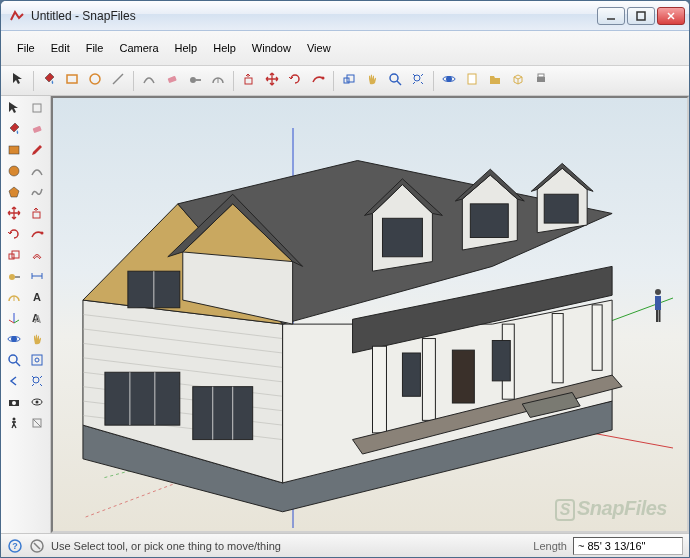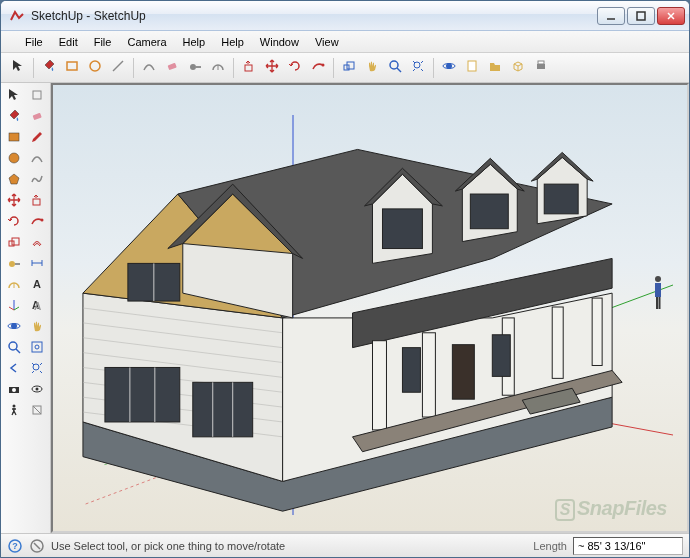--- a/index.html
+++ b/index.html
@@ -9,21 +9,21 @@
 
 .titlebar { height: 30px; background: linear-gradient(#fdfdfe, #e8eef7 45%, #d5e2f1 46%, #e8eef7); display: flex; align-items: center; padding: 0 4px 0 8px; border-bottom: 1px solid #b0c4de; }
 .titlebar .app-icon { width: 16px; height: 16px; margin-right: 6px; }
 .titlebar .title { font-size: 12px; color: #222; flex: 1; }
 .titlebar .win-btns { display: flex; gap: 2px; }
 .titlebar .win-btn { width: 28px; height: 18px; border: 1px solid #7a8aa0; border-radius: 3px; background: linear-gradient(#f8fafc, #d8e4f0); display: flex; align-items: center; justify-content: center; cursor: pointer; }
 .titlebar .win-btn.close { background: linear-gradient(#f5a0a0, #d84040); border-color: #a03030; }
 .titlebar .win-btn svg { pointer-events: none; }
 
 
-.menubar { height: 22px; background: linear-gradient(#f8f8f8, #ececec); display: flex; align-items: center; padding: 0 16px; font-size: 11px; border-bottom: 1px solid #d0d0d0; }
+.menubar { height: 35px; background: linear-gradient(#f8f8f8, #ececec); display: flex; align-items: center; padding: 0 8px; font-size: 11px; border-bottom: 1px solid #d0d0d0; }
 .menubar .menu-item { padding: 3px 8px; cursor: pointer; border-radius: 2px; }
 
 
 .toolbar-top { height: 30px; background: linear-gradient(#fafafa, #e8e8e8); display: flex; align-items: center; padding: 0 6px; border-bottom: 1px solid #c8c8c8; gap: 1px; }
 .tool-btn { width: 22px; height: 22px; border: 1px solid transparent; border-radius: 3px; display: flex; align-items: center; justify-content: center; cursor: pointer; }
 .tool-sep { width: 1px; height: 20px; background: #c8c8c8; margin: 0 3px; }
 
 
 .content-row { flex: 1; display: flex; overflow: hidden; }
 
@@ -51,21 +51,21 @@
 <body>
 
 <div class="window">
 
   <div class="titlebar">
     <span class="app-icon">
       <svg viewBox="0 0 16 16" width="16" height="16">
           <path d="M2 12 L6 4 L10 10 L14 6" stroke="#c03030" stroke-width="2" fill="none"></path>
         </svg>
     </span>
-    <span class="title">SketchUp - SketchUp</span>
+    <span class="title">Untitled - SnapFiles</span>
     <div class="win-btns">
       <div class="win-btn">
           <svg width="10" height="10">
             <line x1="1" y1="8" x2="9" y2="8" stroke="#333" stroke-width="1.5"></line>
           </svg>
         </div>
       <div class="win-btn">
           <svg width="10" height="10">
             <rect x="1" y="1" width="8" height="8" stroke="#333" fill="none" stroke-width="1.5"></rect>
           </svg>
@@ -545,18 +545,18 @@
           <circle cx="7" cy="7" r="6" fill="none" stroke="#3a7ad0" stroke-width="1.5"></circle>
           <text x="7" y="10" font-size="9" text-anchor="middle" fill="#3a7ad0" font-weight="bold">?</text>
         </svg>
     </span>
     <span class="status-icon">
       <svg width="14" height="14" viewBox="0 0 14 14">
           <circle cx="7" cy="7" r="6" fill="none" stroke="#808080" stroke-width="1.5"></circle>
           <line x1="4" y1="4" x2="10" y2="10" stroke="#808080" stroke-width="1.5"></line>
         </svg>
     </span>
-    <span class="status-hint">Use Select tool, or pick one thing to move/rotate</span>
+    <span class="status-hint">Use Select tool, or pick one thing to move/thing</span>
     <span class="status-length-label">Length</span>
     <input class="status-length-input" readonly="" value="~ 85' 3 13/16&quot;" style="">
   </div>
 
 </div>
 
 </body></html>

